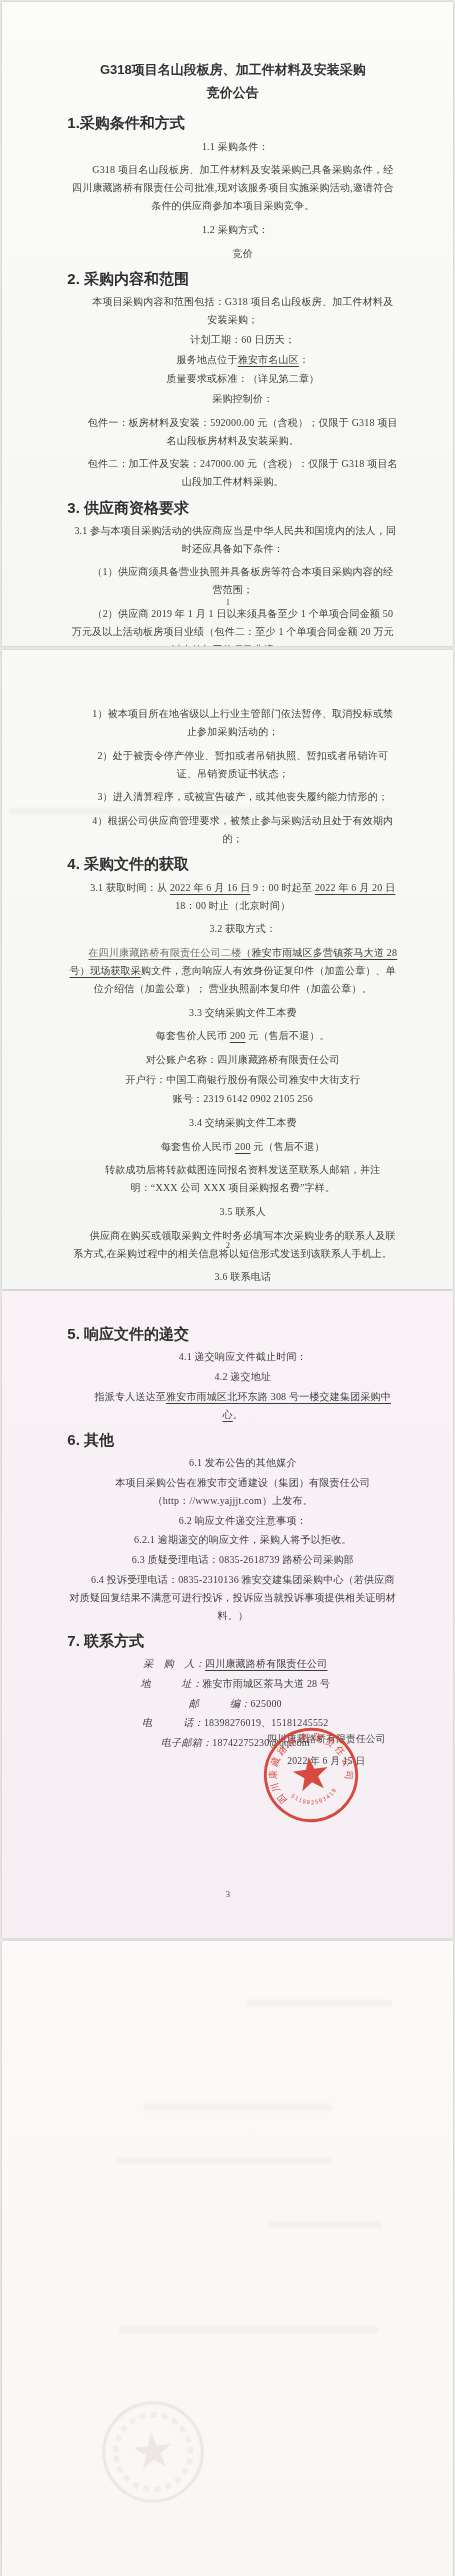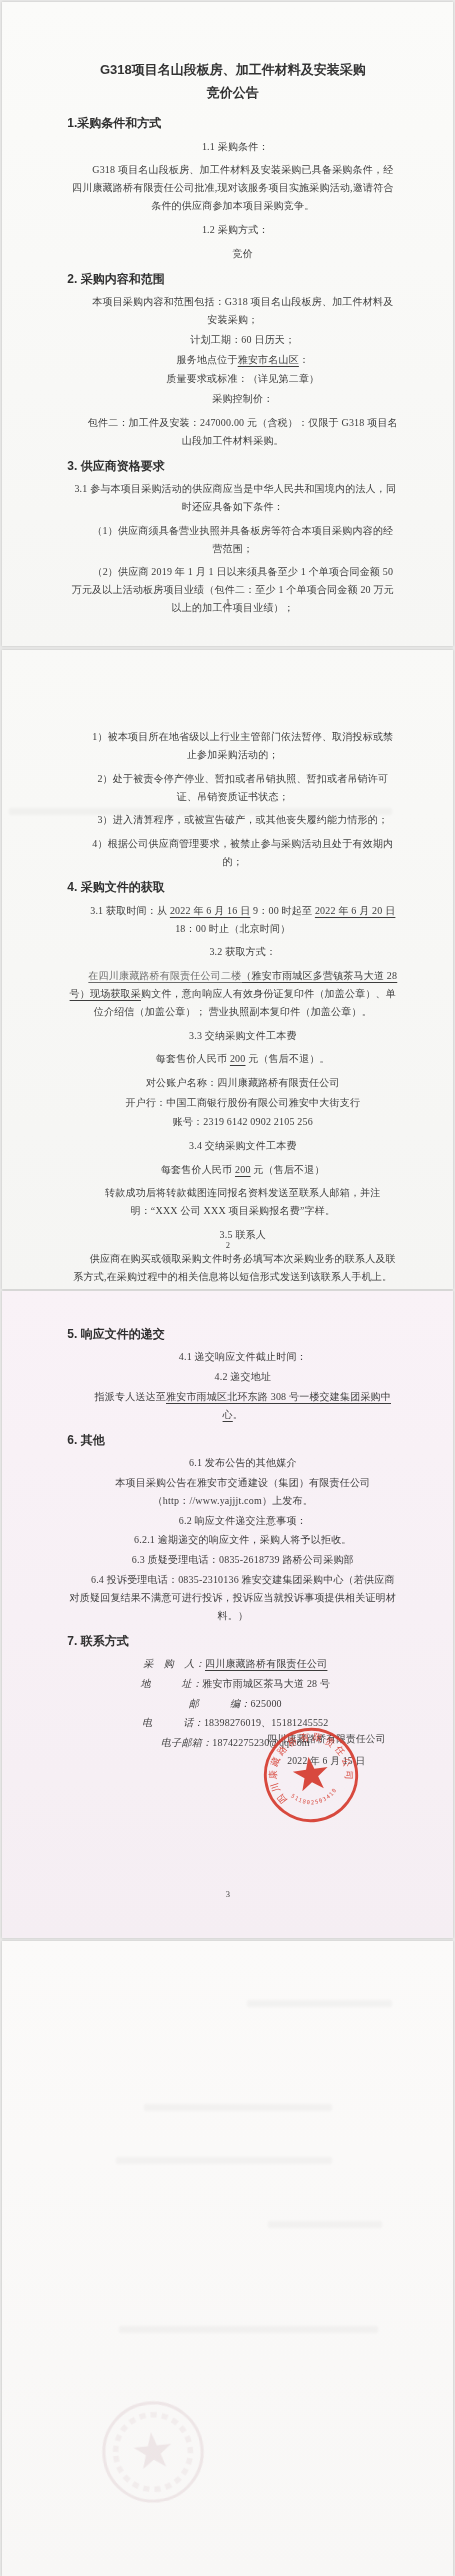--- a/index.html
+++ b/index.html
@@ -4,27 +4,27 @@
 <style>
   html,body{margin:0;padding:0;background:#e9e9e8;}
   #canvas{position:relative;width:455px;height:2576px;background:#e9e9e8;overflow:hidden;
           font-family:"Liberation Serif","DejaVu Serif",serif;color:#3d3d3d;}
   .page{position:absolute;left:2.3px;width:451px;overflow:hidden;box-shadow:0 0 2.3px rgba(0,0,0,.18);}
   .page-1{top:2.3px;height:644px;background:linear-gradient(180deg,#fbfbf9,#f6f6f4);}
   .page-2{top:650px;height:639px;background:linear-gradient(180deg,#f9f9f7,#f5f5f3);}
   .page-3{top:1291px;height:647px;background:linear-gradient(180deg,#f9f2f7,#f5eef3);}
   .page-4{top:1941px;height:635px;background:linear-gradient(180deg,#fbfaf9,#f8f7f6);}
   .inner{padding:56px 55px 0 65px;}
-  .page-2 .inner{padding-top:78px;}
+  .page-2 .inner{padding-top:55px;}
   .page-3 .inner{padding-top:27px;}
   p{margin:0 0 1.7px 0;font-size:10px;line-height:18px;letter-spacing:0.2px;text-align:center;}
   .gap{margin-bottom:5.7px;}
   h1.title{margin:0 0 10.2px 0;text-align:center;font-size:13px;line-height:23px;font-weight:bold;
            color:#333;font-family:"Liberation Sans","DejaVu Sans",sans-serif;}
-  h2.h{margin:7.4px 0 5.1px 0;font-size:12px;line-height:18px;font-weight:bold;color:#303030;
+  h2.h{margin:7.4px 0 5.1px 0;font-size:15px;line-height:18px;font-weight:bold;color:#303030;
        font-family:"Liberation Sans","DejaVu Sans",sans-serif;}
   .i05{text-indent:.5em;}
   .i2{text-indent:2em;}
   .u{text-decoration:underline;text-underline-offset:2.8px;}
   .blur{filter:blur(0.7px);opacity:.75;margin-top:32px;}
   .page-num{position:absolute;left:0;right:0;bottom:39px;text-align:center;font-size:8.5px;color:#444;}
   .contact-label{letter-spacing:0.3px;font-style:italic;}
   .sign-block{position:absolute;left:250px;top:439px;width:148px;text-align:center;}
   .sign-block p{margin:0 0 4.6px 0;font-size:9.7px;line-height:17px;}
   .seal{position:absolute;left:257px;top:432px;width:104px;height:104px;opacity:.9;
@@ -52,20 +52,21 @@
       <p class="i05 gap">1.1 采购条件：</p>
       <p class="i2 gap">G318 项目名山段板房、加工件材料及安装采购已具备采购条件，经四川康藏路桥有限责任公司批准,现对该服务项目实施采购活动,邀请符合条件的供应商参加本项目采购竞争。</p>
       <p class="i05 gap">1.2 采购方式：</p>
       <p class="i2 gap">竞价</p>
       <h2 class="h">2. 采购内容和范围</h2>
       <p class="i2">本项目采购内容和范围包括：G318 项目名山段板房、加工件材料及安装采购；</p>
       <p class="i2">计划工期：60 日历天；</p>
       <p class="i2"><span>服务地点位于</span><span class="u">雅安市名山区</span><span>：</span></p>
       <p class="i2">质量要求或标准：（详见第二章）</p>
       <p class="i2 gap">采购控制价：</p>
+      <p class="i2 gap">包件一：板房材料及安装：592000.00 元（含税）；仅限于 G318 项目名山段板房材料及安装采购。</p>
       <p class="i2 gap">包件二：加工件及安装：247000.00 元（含税）：仅限于 G318 项目名山段加工件材料采购。</p>
       <h2 class="h">3. 供应商资格要求</h2>
       <p class="i05 gap">3.1 参与本项目采购活动的供应商应当是中华人民共和国境内的法人，同时还应具备如下条件：</p>
       <p class="i2 gap">（1）供应商须具备营业执照并具备板房等符合本项目采购内容的经营范围；</p>
       <p class="i2 gap">（2）供应商 2019 年 1 月 1 日以来须具备至少 1 个单项合同金额 50 万元及以上活动板房项目业绩（包件二：至少 1 个单项合同金额 20 万元以上的加工件项目业绩）；</p>
 
     </div>
     <div class="page-num">1</div>
   </div>
 

